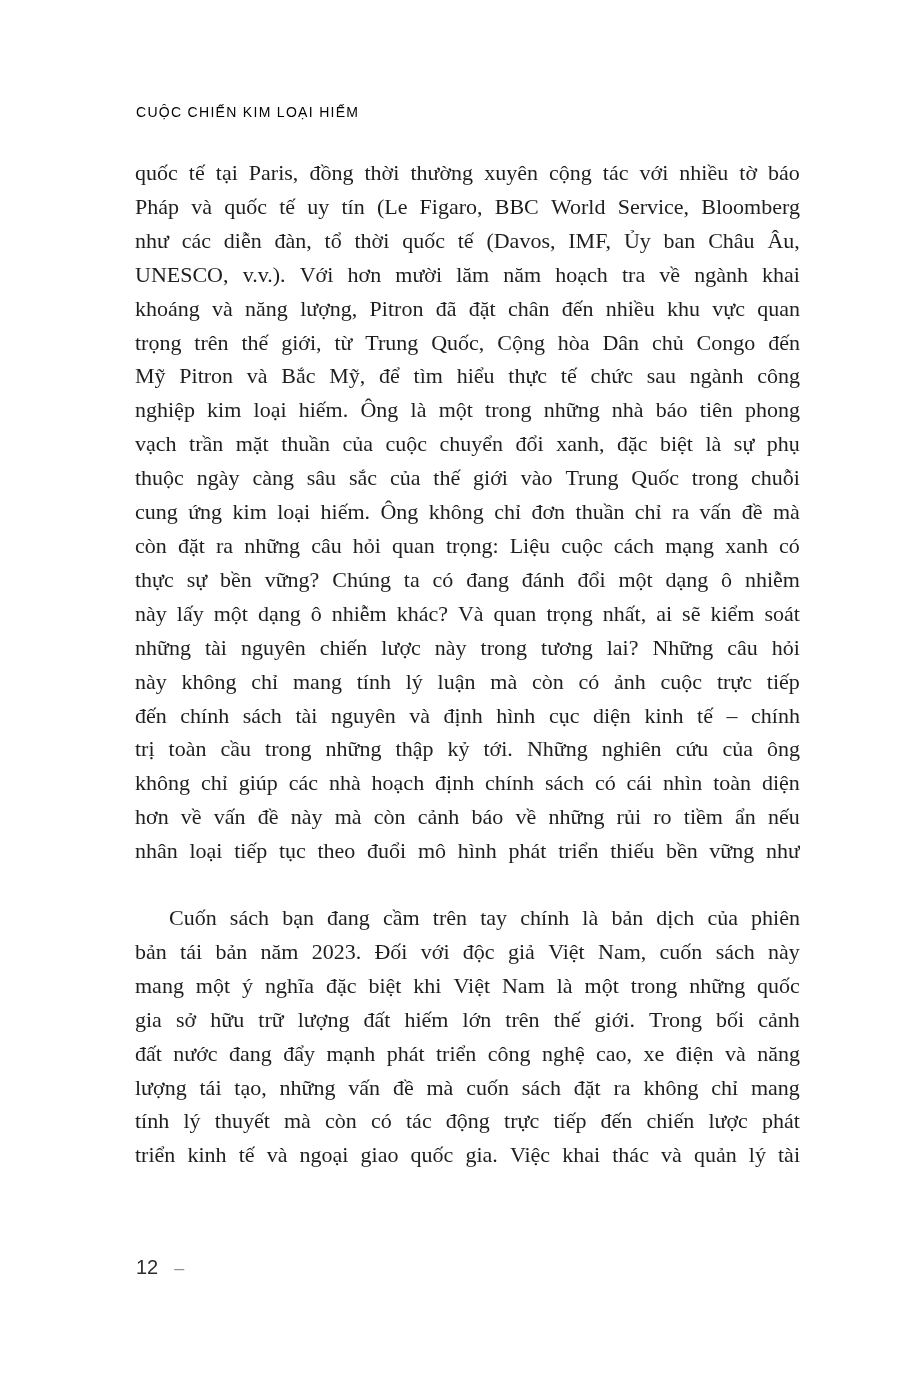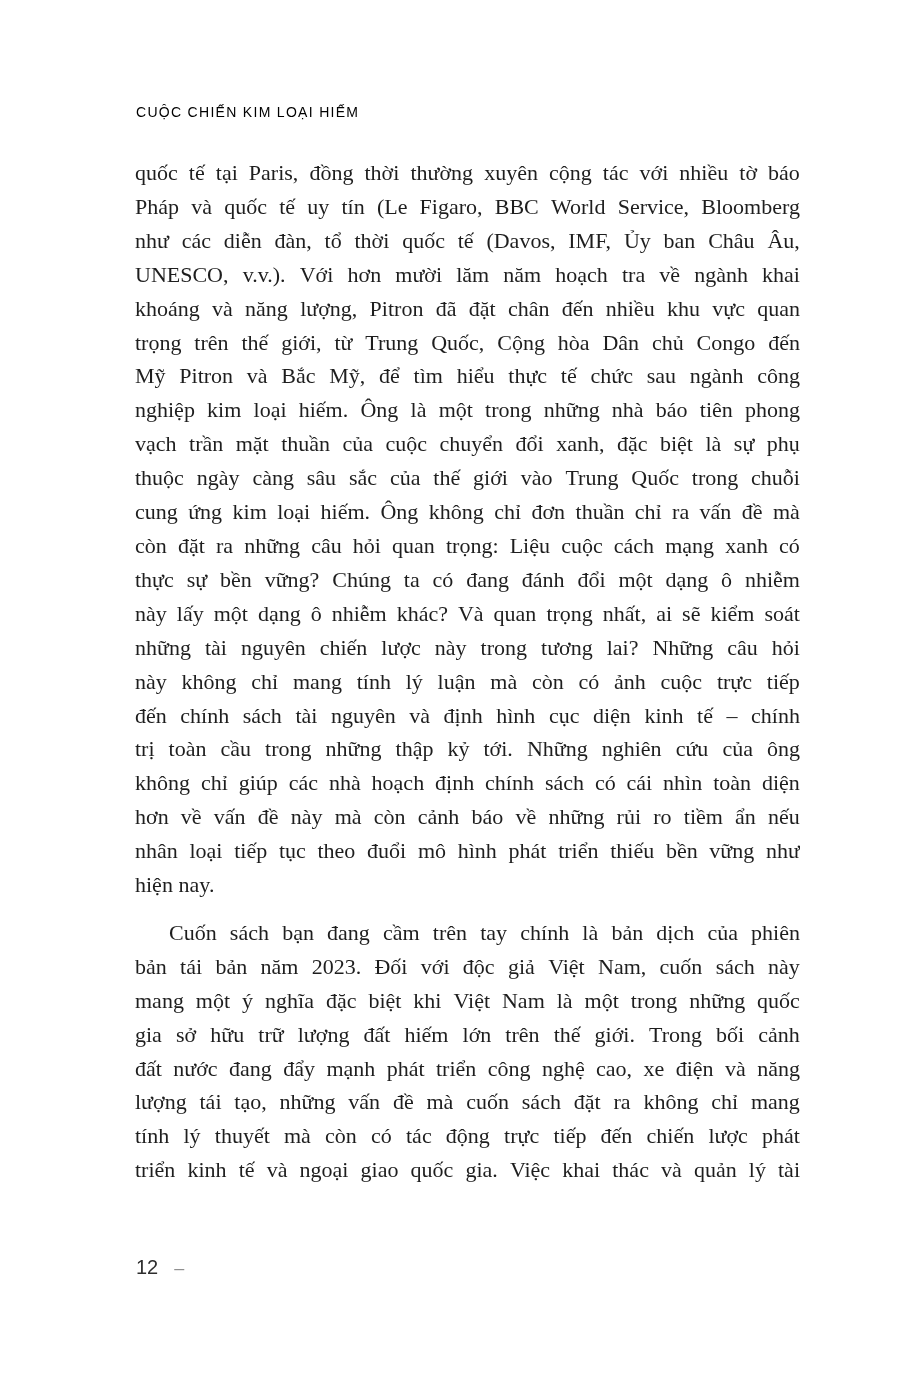--- a/index.html
+++ b/index.html
@@ -26,21 +26,21 @@
   .page-body {
     position: absolute;
     left: 135px; top: 156px;
     width: 665px;
     color: #1e1e1e;
     font-size: 22px;
     line-height: 33.9px;
     text-align: center;
   }
   .paragraph { margin: 0; }
-  .paragraph + .paragraph { margin-top: 14px; }
+  .paragraph + .paragraph { margin-top: 33px; }
   .line {
     display: flex;
     justify-content: space-between;
     column-gap: 3px;
     white-space: nowrap;
     overflow: hidden;
     line-height: 33.9px;
   }
   .line.unjustified {
     justify-content: flex-start;
@@ -388,24 +388,20 @@
           <span>theo</span>
           <span>đuổi</span>
           <span>mô</span>
           <span>hình</span>
           <span>phát</span>
           <span>triển</span>
           <span>thiếu</span>
           <span>bền</span>
           <span>vững</span>
           <span>như</span>
-        </div>
-        <div class="line unjustified">
-          <span>hiện</span>
-          <span>nay.</span>
         </div>
       </div>
       <div class="paragraph">
         <div class="line indent">
           <span>Cuốn</span>
           <span>sách</span>
           <span>bạn</span>
           <span>đang</span>
           <span>cầm</span>
           <span>trên</span>

